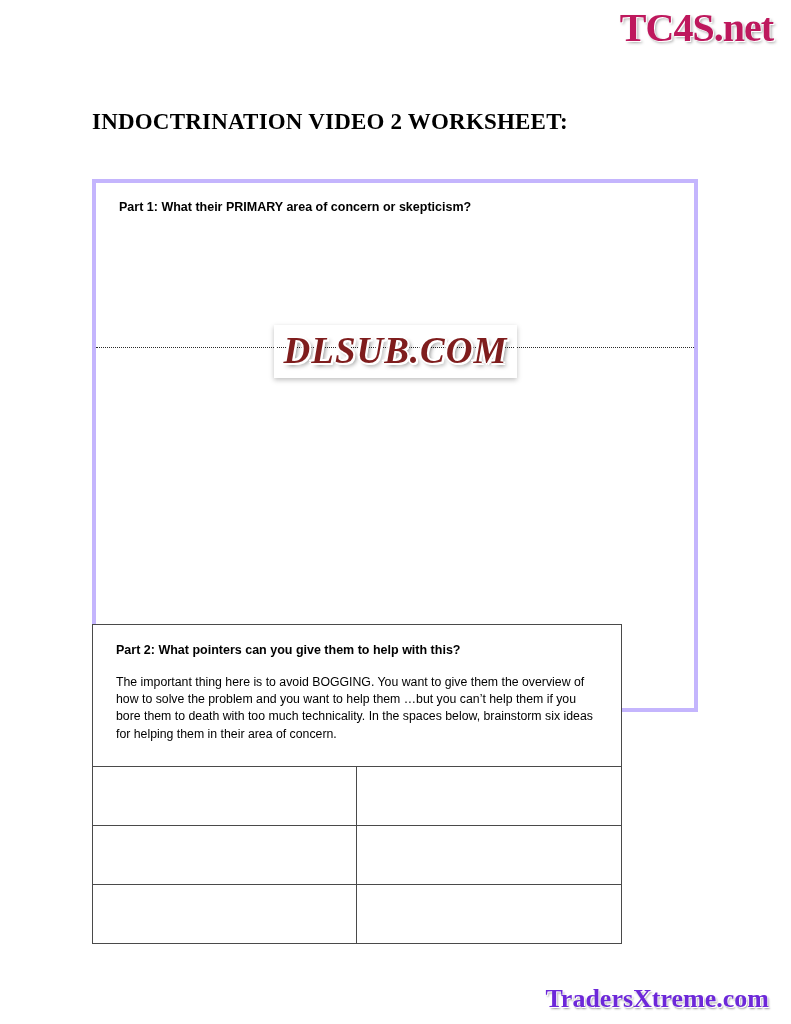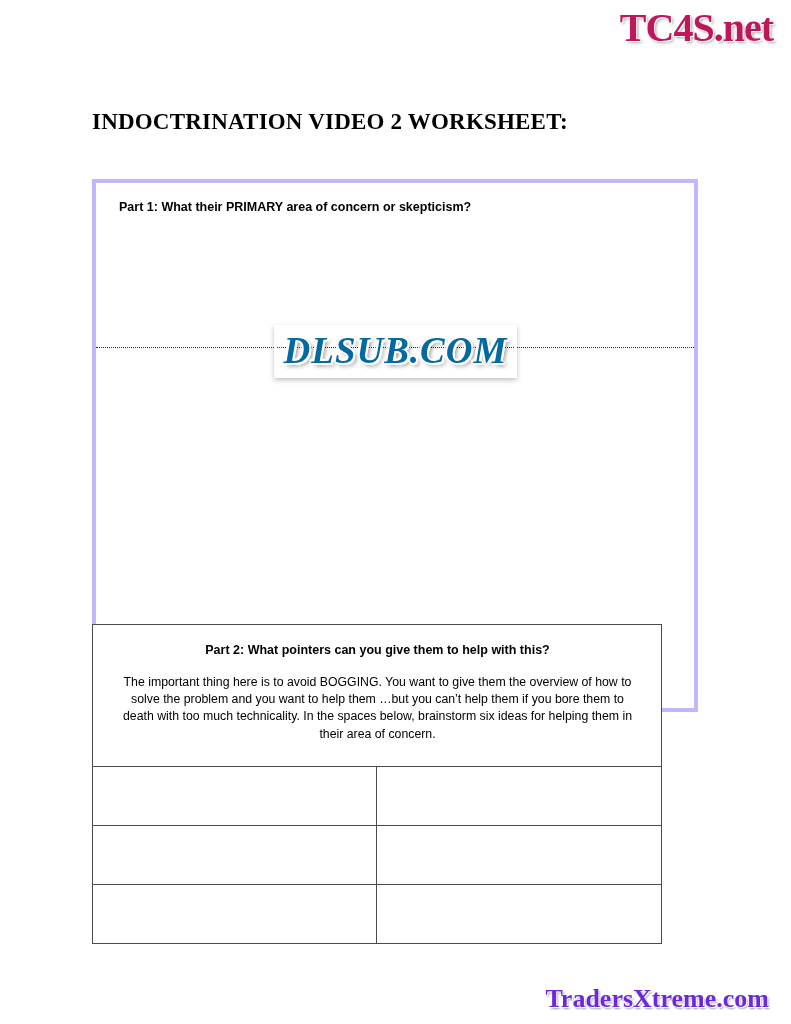--- a/index.html
+++ b/index.html
@@ -97,46 +97,45 @@
     text-align: center;
     pointer-events: none;
   }
   .watermark-center .wm-text {
     display: inline-block;
     font-family: "Liberation Serif", serif;
     font-weight: bold;
     font-style: italic;
     font-size: 37px;
     letter-spacing: 1px;
-    color: #0369a1;
+    color: #7f1d1d;
     padding: 2px 8px 4px 8px;
     border: 2px solid #ffffff;
     background: transparent;
     text-shadow:
       2px 0 0 #ffffff,
       -2px 0 0 #ffffff,
       0 2px 0 #ffffff,
       0 -2px 0 #ffffff,
       2px 2px 0 #ffffff,
       -2px -2px 0 #ffffff,
       3px 3px 4px rgba(0,0,0,0.45);
     box-shadow: 0 2px 5px rgba(0,0,0,0.25);
   }
 
   
   .part2-box {
     position: absolute;
     left: 92px;
     top: 624px;
-    width: 570px;
+    width: 530px;
     height: 320px;
     border: 1px solid #4a4a4a;
     box-sizing: border-box;
     background: #ffffff;
-    text-align: center;
   }
   .part2-inner {
     padding: 17px 22px 0 23px;
   }
   .grid-wrap {
     position: absolute;
     left: 0;
     right: 0;
     top: 141px;
     bottom: 0;

